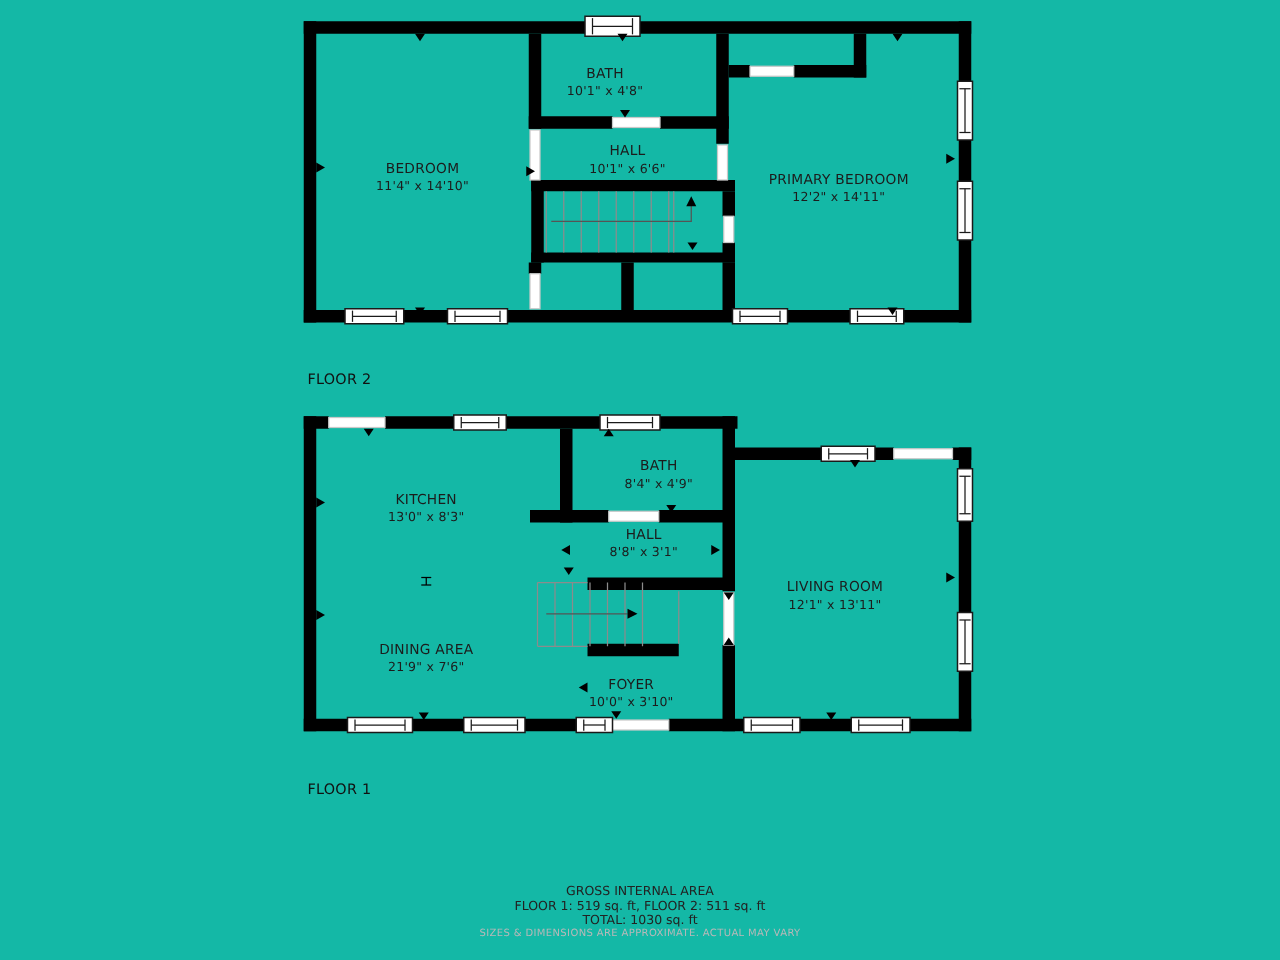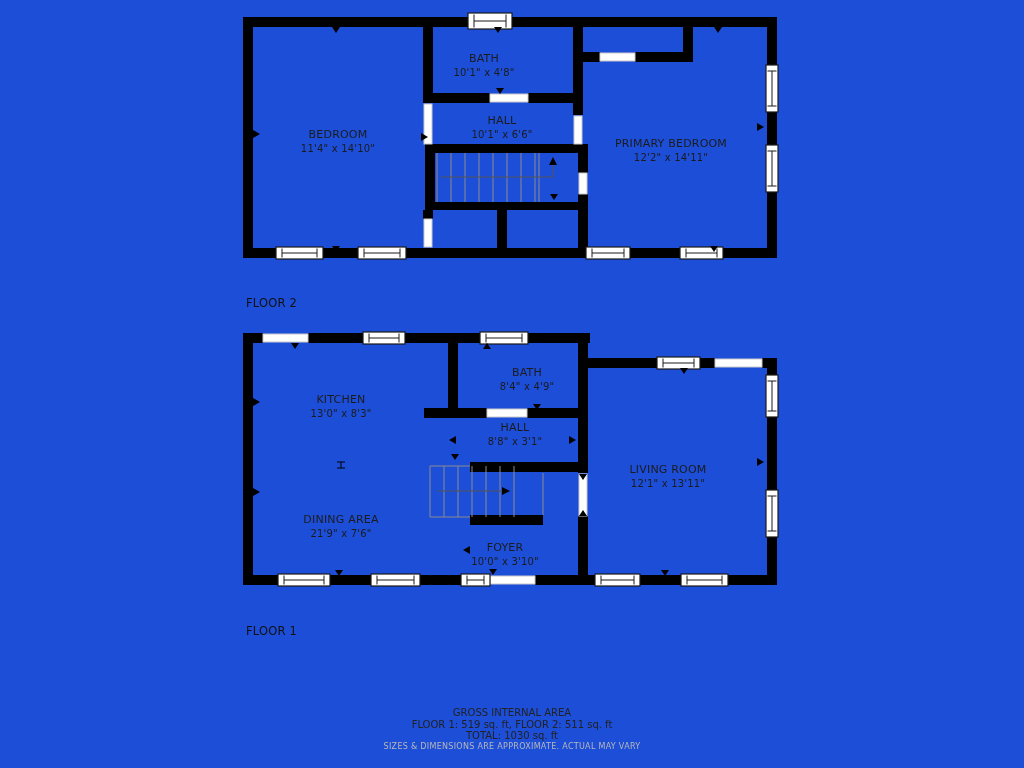--- a/index.html
+++ b/index.html
@@ -1,16 +1,16 @@
 <!DOCTYPE html>
 <html><head>
 <meta charset="utf-8">
 <style>
   html,body{margin:0;padding:0;background:#fff;}
-  .canvas{position:relative;width:1024px;height:768px;background:#1d4ed8;overflow:hidden;
+  .canvas{position:relative;width:1024px;height:768px;background:#14b8a6;overflow:hidden;
           font-family:"DejaVu Sans",sans-serif;}
   svg{position:absolute;left:0;top:0;}
   text{font-family:"DejaVu Sans","Liberation Sans",sans-serif;}
   .room-name{font-size:11px;fill:#1c1c1c;letter-spacing:.2px;}
   .room-dims{font-size:10px;fill:#1c1c1c;letter-spacing:.2px;}
   .floor-label{font-size:11.5px;fill:#111;letter-spacing:.2px;}
   .footer-title{font-size:10px;fill:#222;}
   .footer-line{font-size:10px;fill:#222;}
   .footer-disclaimer{font-size:8px;fill:#b8b8b8;letter-spacing:.3px;}
 </style>

